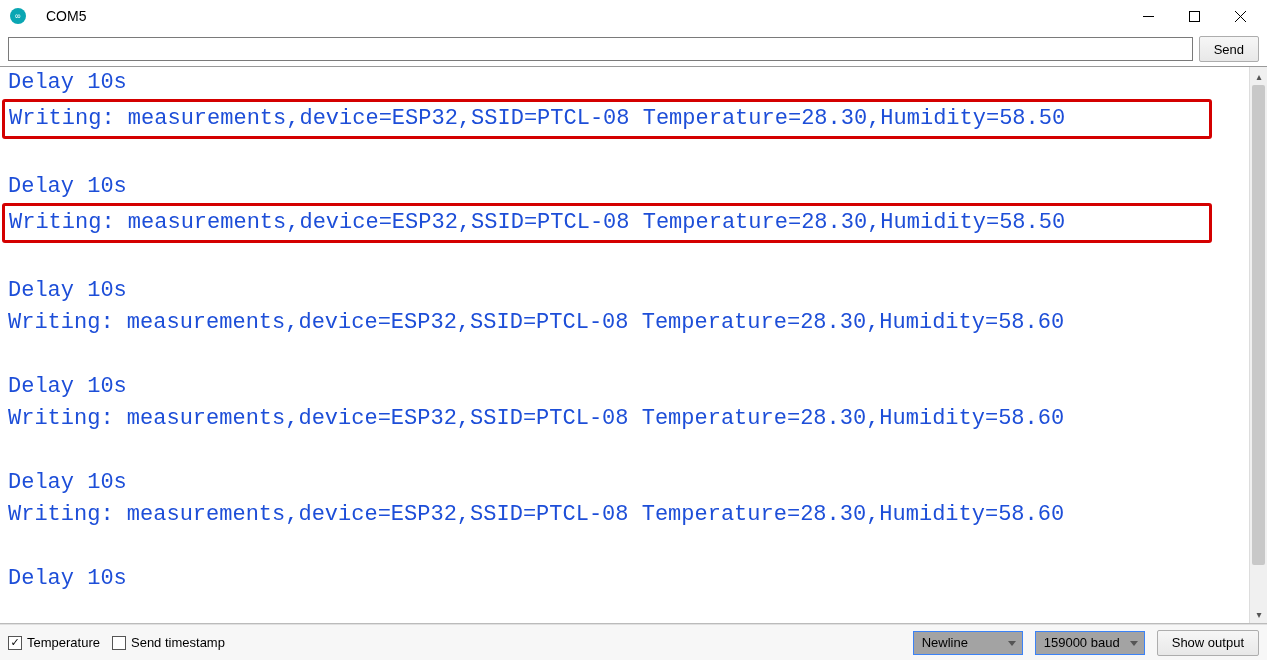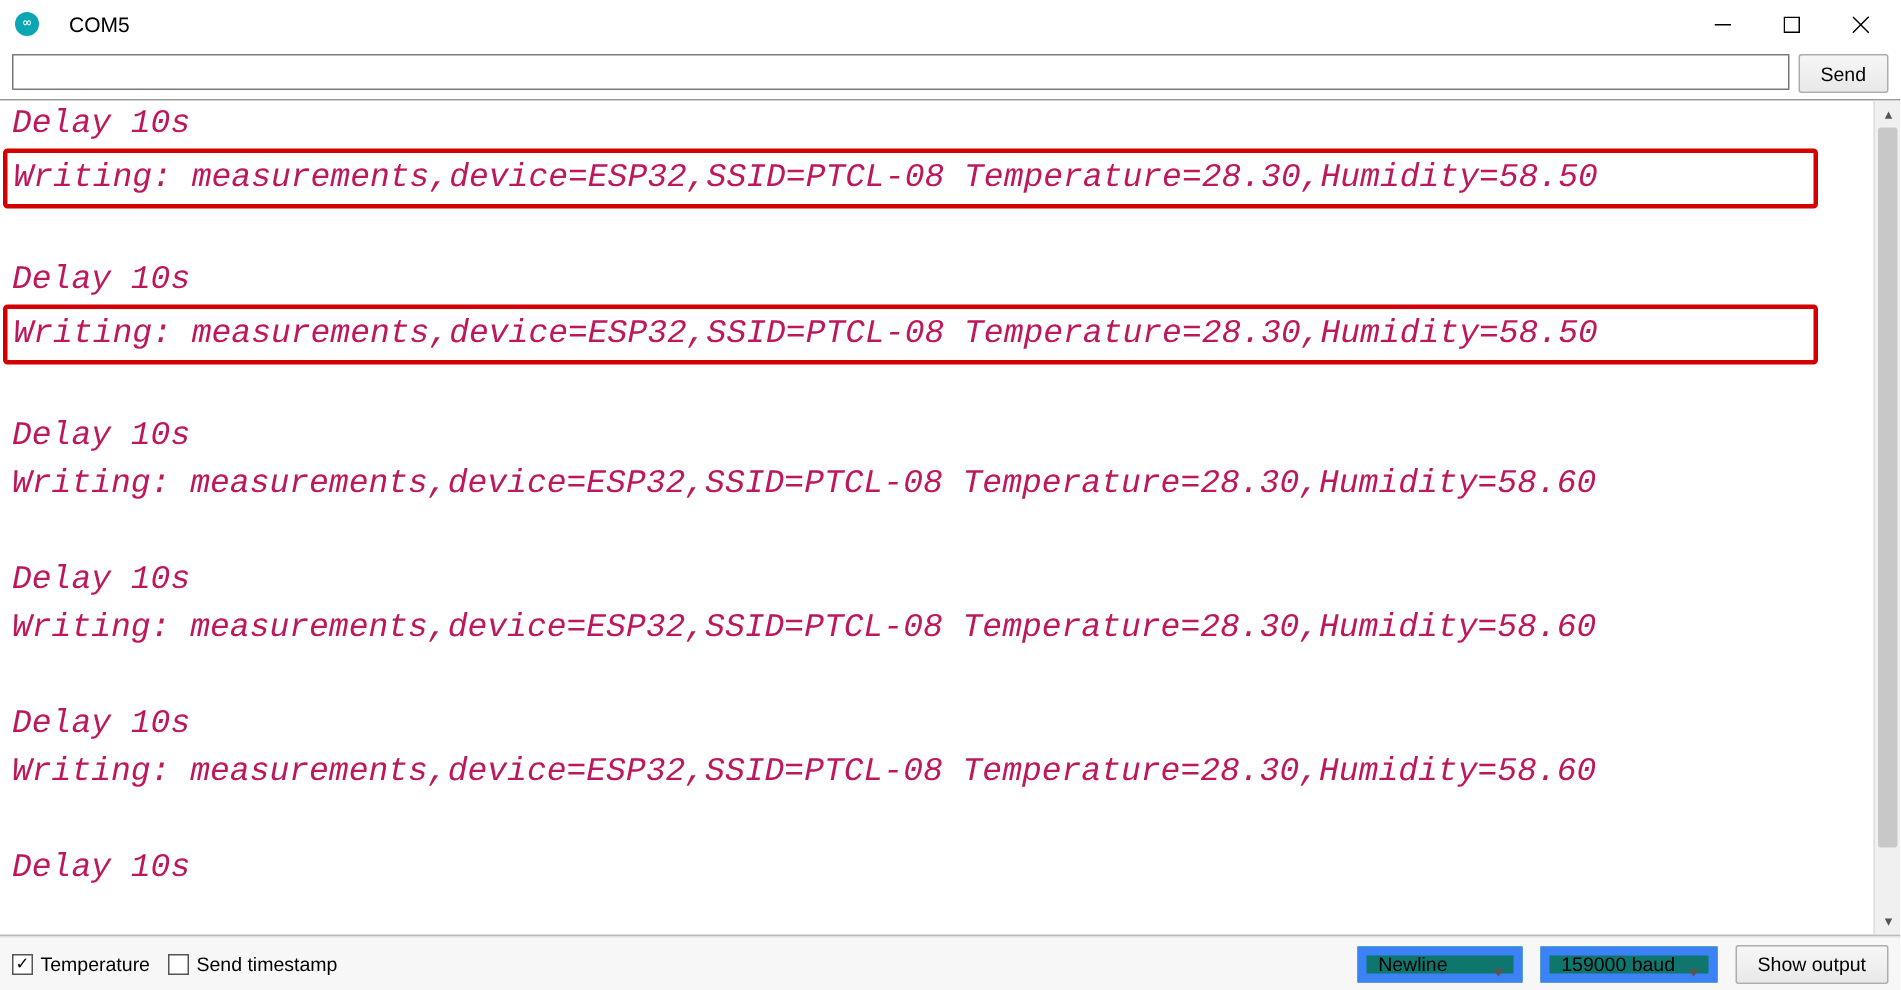--- a/index.html
+++ b/index.html
@@ -36,20 +36,21 @@
   .titlebar .spacer { flex: 1; }
   .winbtn {
     width: 46px; height: 32px;
     display: flex; align-items: center; justify-content: center;
     cursor: pointer;
   }
   .winbtn svg { width: 11px; height: 11px; stroke: #000; stroke-width: 1; fill: none; }
 
   .toolbar-top {
     display: flex;
+    align-items: center;
     gap: 6px;
     padding: 4px 8px 4px 8px;
     border-bottom: 1px solid #999;
   }
   .cmd-input {
     flex: 1;
     height: 24px;
     border: 1px solid #7a7a7a;
     padding: 2px 6px;
     font-family: inherit;
@@ -72,24 +73,23 @@
     display: flex;
     overflow: hidden;
     border-bottom: 1px solid #bbb;
   }
   .output {
     flex: 1;
     overflow-y: auto;
     font-family: "Consolas","Courier New",monospace;
     font-size: 22px;
     line-height: 32px;
-    color: #be185d;
+    color: #1d4ed8;
     padding: 0 4px 8px 8px;
     white-space: pre;
-    font-style: italic;
   }
   .output .line { display: block; }
   .output .highlight {
     border: 3px solid #d40000;
     border-radius: 3px;
     padding: 1px 4px;
     margin-left: -6px;
     width: 1210px;
   }
   .output .blank { height: 32px; }
@@ -135,22 +135,22 @@
     width: 14px; height: 14px;
     border: 1px solid #555;
     display:flex;align-items:center;justify-content:center;
     background:#fff;
     font-size:11px;
     color:#000;
   }
   .statusbar .spacer { flex: 1; }
   .sel {
     height: 24px;
-    border: 6px solid #3b82f6;
-    background: #0f766e;
+    border: 1px solid #3b82f6;
+    background: #a3a3a3;
     padding: 0 22px 0 8px;
     font-size: 13px;
     position: relative;
     display:flex;align-items:center;
     cursor:pointer;
     min-width: 110px;
   }
   .sel::after {
     content:""; position:absolute; right:6px; top:9px;
     border-left:4px solid transparent;

